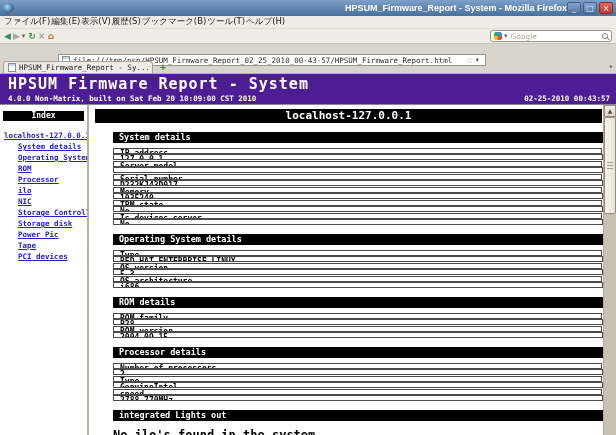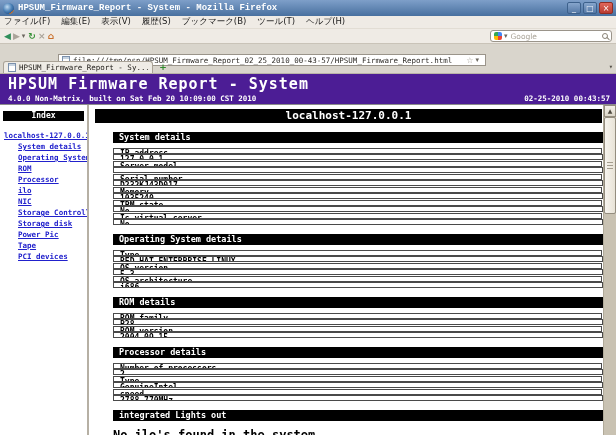--- a/index.html
+++ b/index.html
@@ -5,29 +5,29 @@
   * { margin:0; padding:0; box-sizing:border-box; }
   html,body { width:616px; height:435px; overflow:hidden; }
   body { font-family:"DejaVu Sans Mono", monospace; background:#EFEBE5; }
   .window { position:relative; width:616px; height:435px; }
 
   
   .titlebar { height:16px; background:linear-gradient(#7E9FC9,#48709F); display:flex; align-items:center; padding:0 3px; }
   .win-icon { width:11px; height:11px; border-radius:50%;
     background:radial-gradient(circle at 38% 35%, #BFD9F0 0%, #4E83B8 45%, #2B5E96 70%, #E57009 72%, #C24E00 100%);
     margin-right:4px; flex:0 0 auto; }
-  .win-title { flex:1; text-align:left; color:#FFF; font-family:Liberation Mono, monospace;
+  .win-title { flex:1; text-align:right; color:#FFF; font-family:Liberation Sans, sans-serif;
     font-size:9px; font-weight:bold; line-height:16px; white-space:nowrap; overflow:hidden; }
   .win-btns { display:flex; gap:2px; }
   .win-btn { width:14px; height:12px; font-family:"DejaVu Sans",sans-serif; font-size:8px; line-height:11px;
     text-align:center; color:#EAF0F8; background:linear-gradient(#86A5CC,#5579A6); border:1px solid #3D618C; border-radius:2px; }
   .win-btn.close { background:linear-gradient(#E0675C,#B93A30); border-color:#8F2C24; color:#FFF; }
 
   
-  .menubar { height:13px; background:#EFEBE5; display:flex; align-items:center; padding:0 4px; gap:11px;
+  .menubar { height:13px; background:#EFEBE5; display:flex; align-items:center; padding:0 4px; gap:1px;
     border-bottom:1px solid #E2DDD4; }
   .menu-item { font-family:"DejaVu Sans",sans-serif; font-size:8.5px; color:#1A1A1A; white-space:nowrap; }
 
   
   .toolbar { height:15px; background:#EFEBE5; display:flex; align-items:center; padding:0 4px;
     border-bottom:1px solid #C9C3B8; }
   .tb-icon { font-family:"DejaVu Sans",sans-serif; font-size:9px; line-height:13px; margin-right:2px; font-weight:bold; }
   .i-back { color:#2F8F5B; }
   .i-fwd  { color:#ADA withered6A0; color:#ABA49A; }
   .i-caret { color:#6B665E; font-size:7px; margin-right:3px; }
@@ -203,21 +203,21 @@
               </div>
               <div class="drow">
                 <div class="dcell label">Memory</div>
                 <div class="dcell value">1035240</div>
               </div>
               <div class="drow">
                 <div class="dcell label">TPM state</div>
                 <div class="dcell value">No</div>
               </div>
               <div class="drow">
-                <div class="dcell label">Is virtual server</div>
+                <div class="dcell label">Is devices server</div>
                 <div class="dcell value">No</div>
               </div>
             </div>
             <div class="section-bar">Operating System details</div>
             <div class="dtable">
               <div class="drow">
                 <div class="dcell label">Type</div>
                 <div class="dcell value">RED HAT ENTERPRISE LINUX</div>
               </div>
               <div class="drow">

